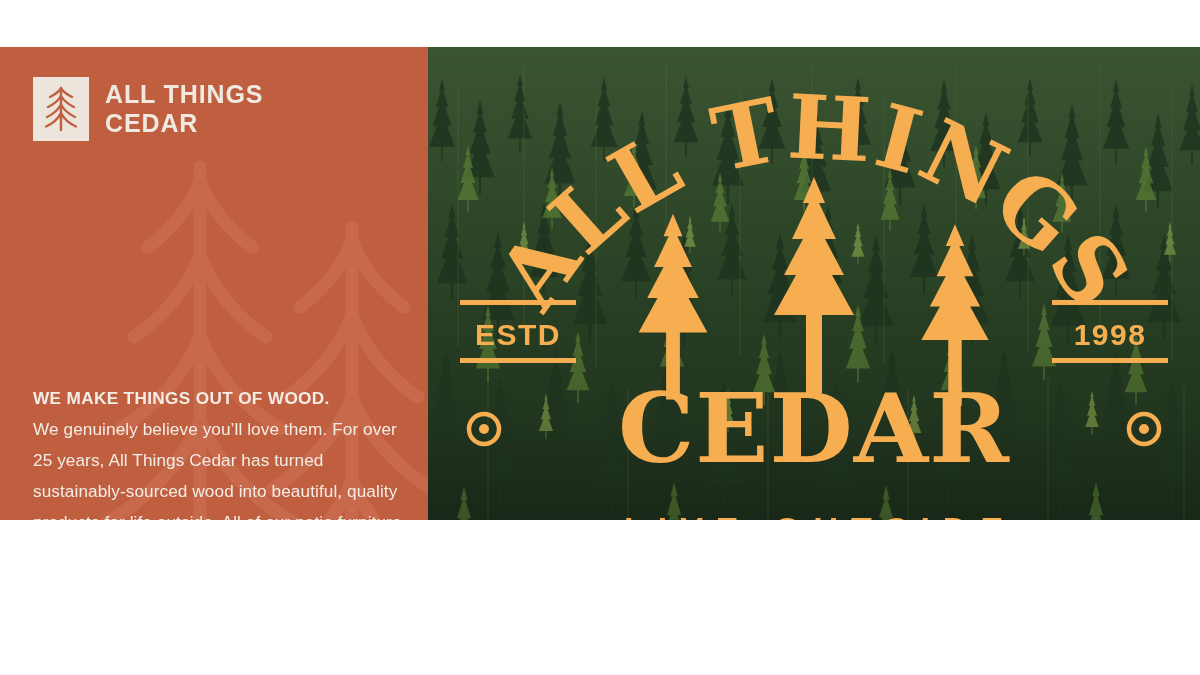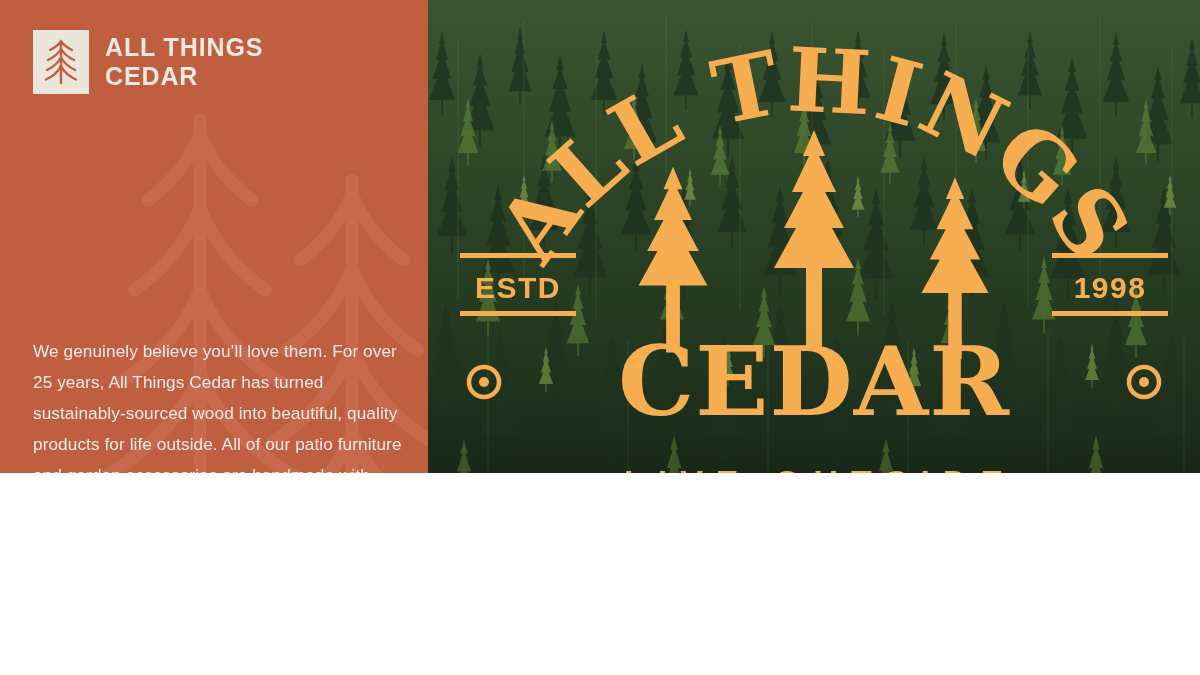--- a/index.html
+++ b/index.html
@@ -11,20 +11,21 @@
   body {
     font-family: "Liberation Sans", sans-serif;
   }
 
   .stage {
     position: relative;
     width: 1200px;
     height: 473px;
     overflow: hidden;
     display: flex;
+    margin-top: 47px;
   }
 
   
   .left-panel {
     position: relative;
     width: 428px;
     height: 675px;
     background: #c05f40;
     flex: 0 0 428px;
     overflow: hidden;
@@ -199,20 +200,21 @@
             <path d="M2,40.5 C8,37.8 14,33 17,27 C20,33 26,37.8 32,40.5"></path>
           </g>
         </svg>
       </div>
       <div class="brand-words">ALL THINGS
 CEDAR</div>
     </div>
 
 
     <div class="story-body">
+      <span class="lead">WE MAKE THINGS OUT OF WOOD.</span>
       <span class="para">We genuinely believe you’ll love them. For over 25 years, All Things Cedar has turned sustainably-sourced wood into beautiful, quality products for life outside. All of our patio furniture and garden accessories are handmade with care, precision, and pride — easy to assemble, fairly priced, and built to be used and loved for years to come.</span>
     </div>
   </div>
 
   <div class="right-panel">
 
     <svg class="forest-photo" viewBox="0 0 772 675" preserveAspectRatio="xMidYMid slice" aria-hidden="true">
       <defs>
         <linearGradient id="bgFog" x1="0" y1="0" x2="0" y2="1">
           <stop offset="0%" stop-color="#3c5733"></stop>

